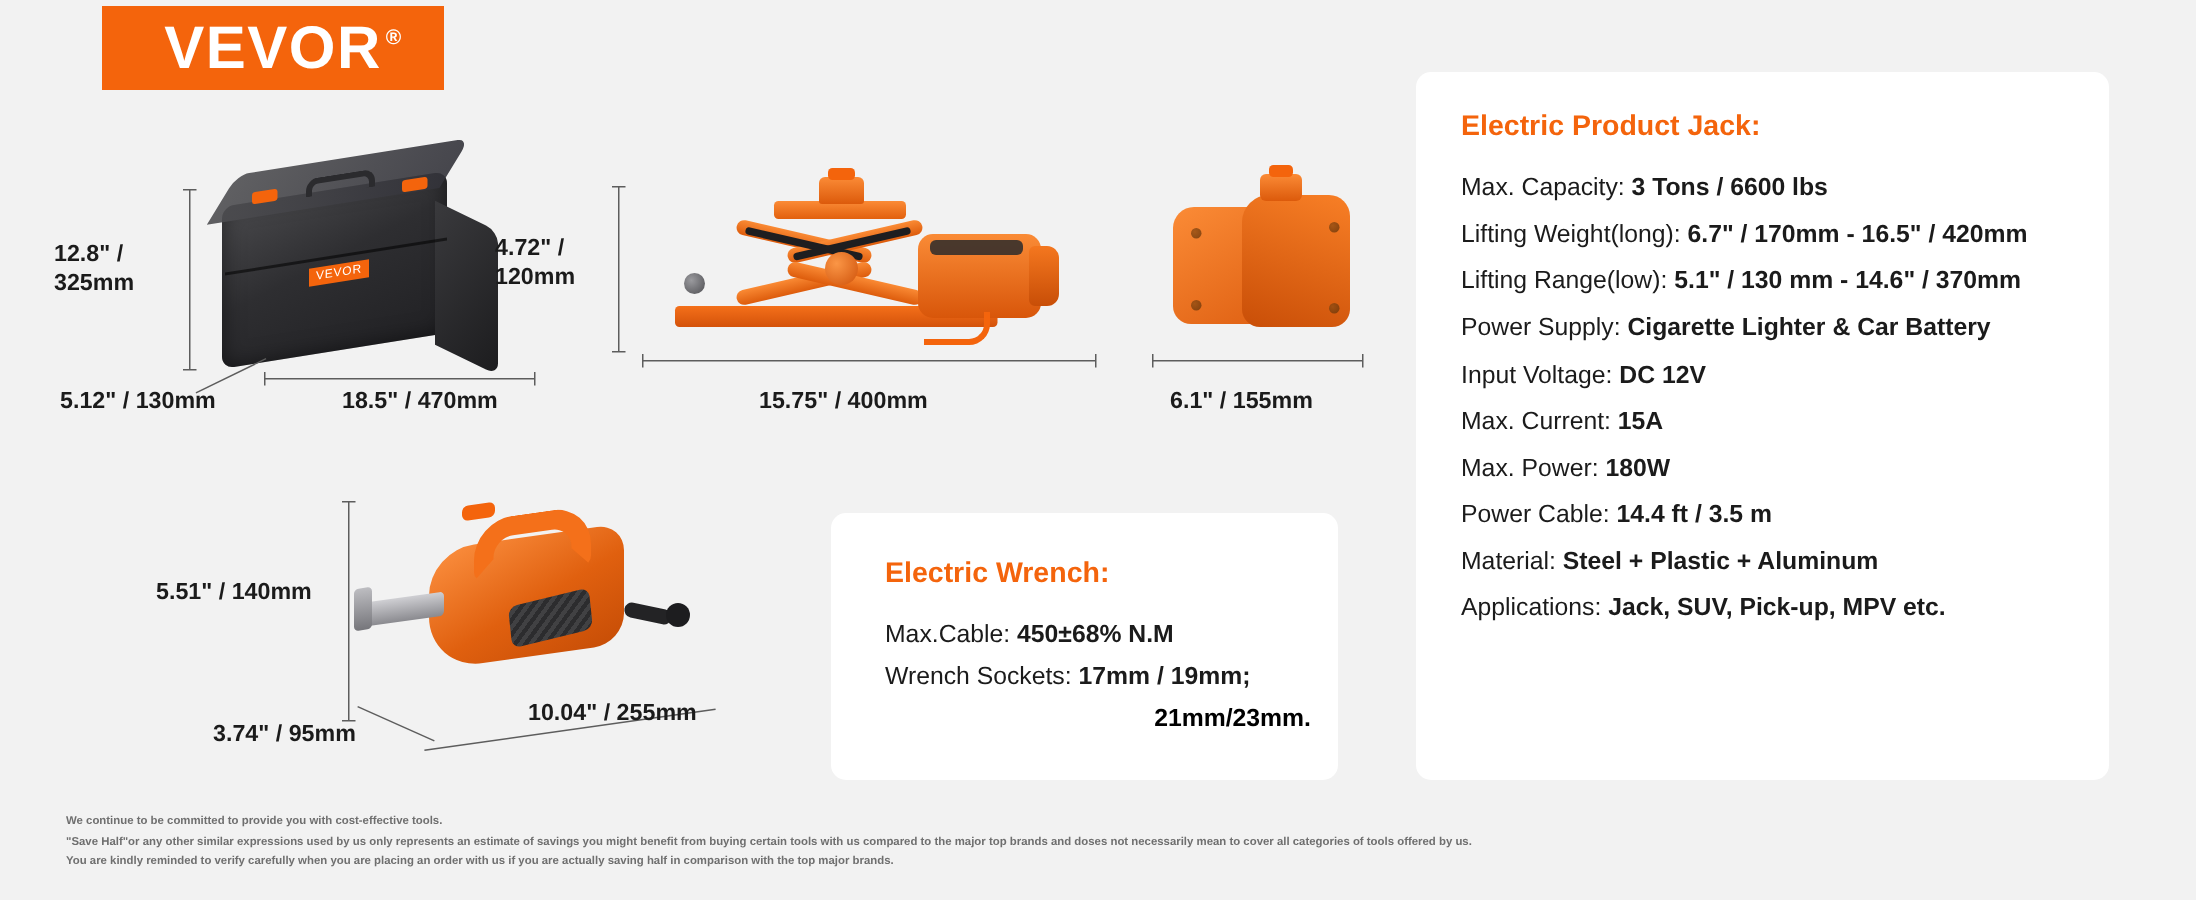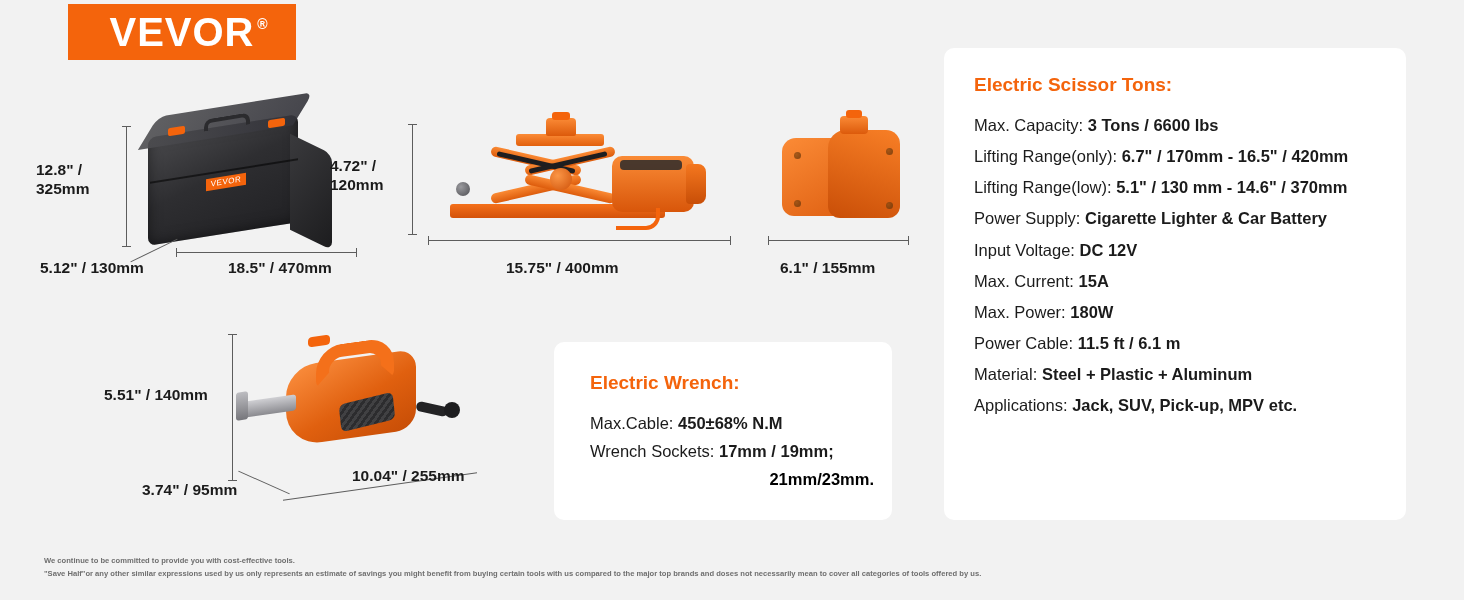--- a/index.html
+++ b/index.html
@@ -364,40 +364,41 @@
 <div class="guide v" style="left:232px; top:334px; height:146px;"></div>
 <div class="tick h" style="left:228px; top:334px;"></div>
 <div class="tick h" style="left:228px; top:480px;"></div>
 <div class="guide h" style="left:282px; top:486px; width:196px; transform:rotate(-8deg);"></div>
 <div class="guide h" style="left:236px; top:482px; width:56px; transform:rotate(24deg);"></div>
 <div class="dim-label" style="left:104px; top:385px;">5.51" / 140mm</div>
 <div class="dim-label" style="left:142px; top:480px;">3.74" / 95mm</div>
 <div class="dim-label" style="left:352px; top:466px;">10.04" / 255mm</div>
 
 <div class="card" id="jack-card">
-  <div class="card-title">Electric Scissor Tons:</div>
+  <div class="card-title">Electric Product Jack:</div>
   <div class="rows">
     <div class="spec-row"><span class="k">Max. Capacity:</span> <span class="v">3 Tons / 6600 lbs</span></div>
-    <div class="spec-row"><span class="k">Lifting Range(only):</span> <span class="v">6.7" / 170mm - 16.5" / 420mm</span></div>
+    <div class="spec-row"><span class="k">Lifting Weight(long):</span> <span class="v">6.7" / 170mm - 16.5" / 420mm</span></div>
     <div class="spec-row"><span class="k">Lifting Range(low):</span> <span class="v">5.1" / 130 mm - 14.6" / 370mm</span></div>
     <div class="spec-row"><span class="k">Power Supply:</span> <span class="v">Cigarette Lighter &amp; Car Battery</span></div>
     <div class="spec-row"><span class="k">Input Voltage:</span> <span class="v">DC 12V</span></div>
     <div class="spec-row"><span class="k">Max. Current:</span> <span class="v">15A</span></div>
     <div class="spec-row"><span class="k">Max. Power:</span> <span class="v">180W</span></div>
-    <div class="spec-row"><span class="k">Power Cable:</span> <span class="v">11.5 ft / 6.1 m</span></div>
+    <div class="spec-row"><span class="k">Power Cable:</span> <span class="v">14.4 ft / 3.5 m</span></div>
     <div class="spec-row"><span class="k">Material:</span> <span class="v">Steel + Plastic + Aluminum</span></div>
     <div class="spec-row"><span class="k">Applications:</span> <span class="v">Jack, SUV, Pick-up, MPV etc.</span></div>
   </div>
 </div>
 
 <div class="card" id="wrench-card">
   <div class="card-title">Electric Wrench:</div>
   <div class="rows">
     <div class="spec-row"><span class="k">Max.Cable:</span> <span class="v">450±68% N.M</span></div>
     <div class="spec-row"><span class="k">Wrench Sockets:</span> <span class="v">17mm / 19mm;</span></div>
     <div class="sock-line2">21mm/23mm.</div>
   </div>
 </div>
 
 <div class="footer">
   <p>We continue to be committed to provide you with cost-effective tools.</p>
   <p>"Save Half"or any other similar expressions used by us only represents an estimate of savings you might benefit from buying certain tools with us compared to the major top brands and doses not necessarily mean to cover all categories of tools offered by us.</p>
+  <p>You are kindly reminded to verify carefully when you are placing an order with us if you are actually saving half in comparison with the top major brands.</p>
 </div>
 
 </body></html>

